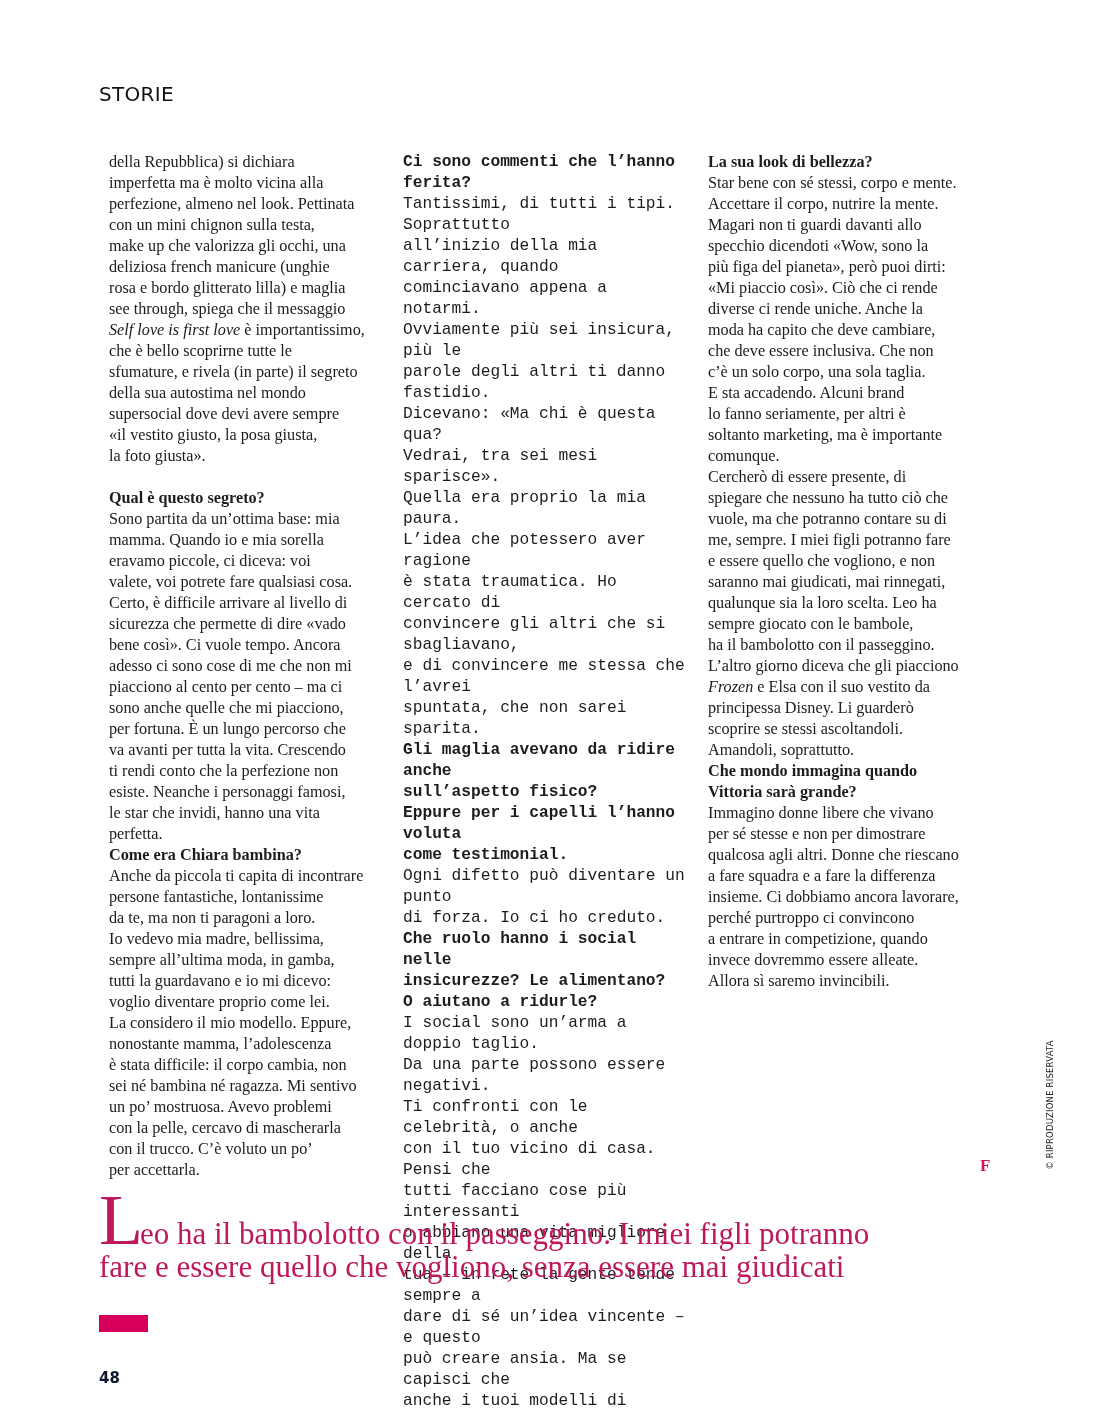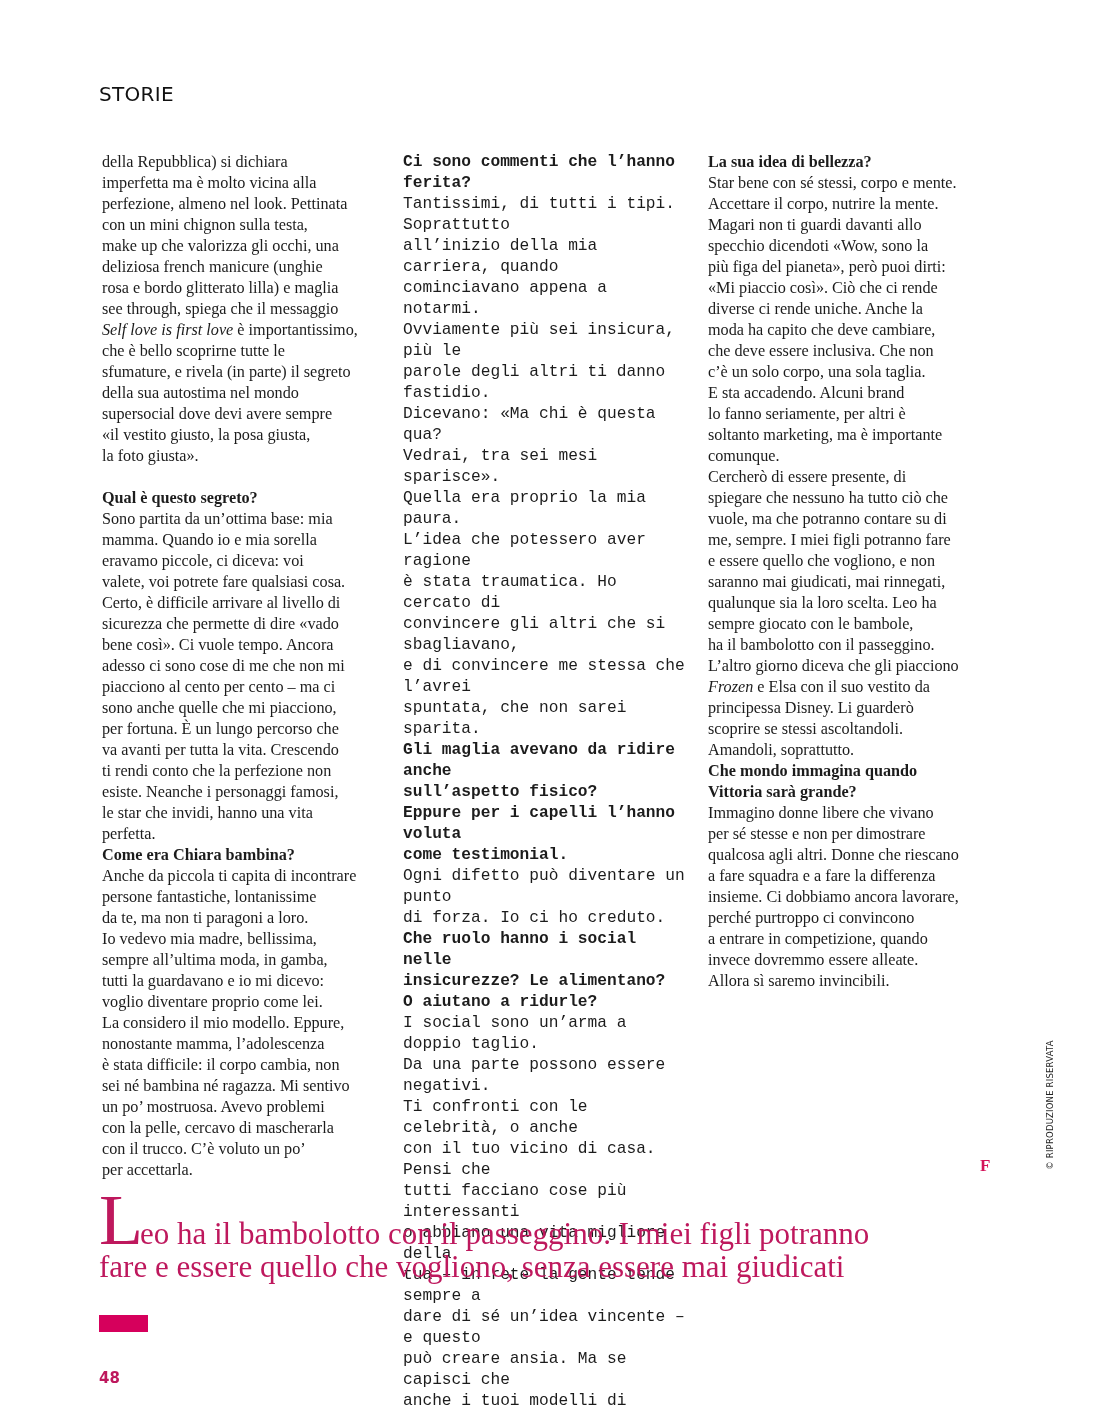--- a/index.html
+++ b/index.html
@@ -6,21 +6,21 @@
     body { width: 1113px; height: 1410px; position: relative; overflow: hidden; color: #1a1a1a; }
     .section-label {
       position: absolute; left: 99px; top: 82px;
       font-family: "DejaVu Sans", sans-serif; font-weight: normal; font-size: 20px; letter-spacing: 0.3px; color: #111;
     }
     .col {
       position: absolute; top: 152px; width: 290px;
       font-family: "Liberation Serif", serif; font-size: 16.2px; line-height: 21px; color: #1c1c1c;
       white-space: pre-line;
     }
-    #col1 { left: 102px; }
+    #col1 { left: 109px; }
     #col2 { left: 403px; font-family: Liberation Mono, monospace; }
     #col3 { left: 708px; }
     .col .p { margin: 0; }
     .col .q { font-weight: bold; margin: 0; }
     .col .gap { height: 21px; }
     .end-mark {
       position: absolute; left: 980px; top: 1156px;
       font-family: "Liberation Serif", serif; font-size: 17px; color: #d4145a; font-weight: bold;
     }
     .copyright {
@@ -29,21 +29,21 @@
       font-family: "DejaVu Sans", sans-serif; font-size: 8.5px; white-space: nowrap; color: #222; letter-spacing: 0.2px;
     }
     .pull-quote {
       position: absolute; left: 99px; top: 1200px; width: 920px;
       font-family: "Liberation Serif", serif; font-size: 31px; line-height: 33px; color: #be185d;
     }
     .pull-quote .dropcap { font-size: 72px; line-height: 40px; vertical-align: baseline; margin-right: -3px; }
     .accent-bar { position: absolute; left: 99px; top: 1315px; width: 49px; height: 17px; background: #d6005c; }
     .page-number {
       position: absolute; left: 99px; top: 1369px;
-      font-family: "DejaVu Sans", sans-serif; font-size: 15px; font-weight: bold; color: #be185d;
+      font-family: "DejaVu Sans", sans-serif; font-size: 15px; font-weight: bold; color: #0f172a;
     }
   </style>
 </head>
 <body>
 
 <div class="section-label">STORIE</div>
 
 <div class="col" id="col1"><div class="p"><span>della Repubblica) si dichiara
 imperfetta ma è molto vicina alla
 perfezione, almeno nel look. Pettinata
@@ -116,21 +116,21 @@
 può creare ansia. Ma se capisci che
 anche i tuoi modelli di riferimento,
 me compresa, non sono perfetti, le
 cose cambiano. Io racconto tutto
 sui social, le piccole cavolate e le
 cose che mi fanno soffrire, proprio
 per normalizzare l’idea che gli altri
 possono farsi di me. Se capisci che
 quello che vedi non è reale, vedi anche
 la normalità.</span></div><div class="q"><span>E qual è il lato positivo?</span></div></div>
-<div class="col" id="col3"><div class="q"><span>La sua idea di bellezza?</span></div><div class="p"><span>Star bene con sé stessi, corpo e mente.
+<div class="col" id="col3"><div class="q"><span>La sua look di bellezza?</span></div><div class="p"><span>Star bene con sé stessi, corpo e mente.
 Accettare il corpo, nutrire la mente.
 Magari non ti guardi davanti allo
 specchio dicendoti «Wow, sono la
 più figa del pianeta», però puoi dirti:
 «Mi piaccio così». Ciò che ci rende
 diverse ci rende uniche. Anche la
 moda ha capito che deve cambiare,
 che deve essere inclusiva. Che non
 c’è un solo corpo, una sola taglia.
 E sta accadendo. Alcuni brand

